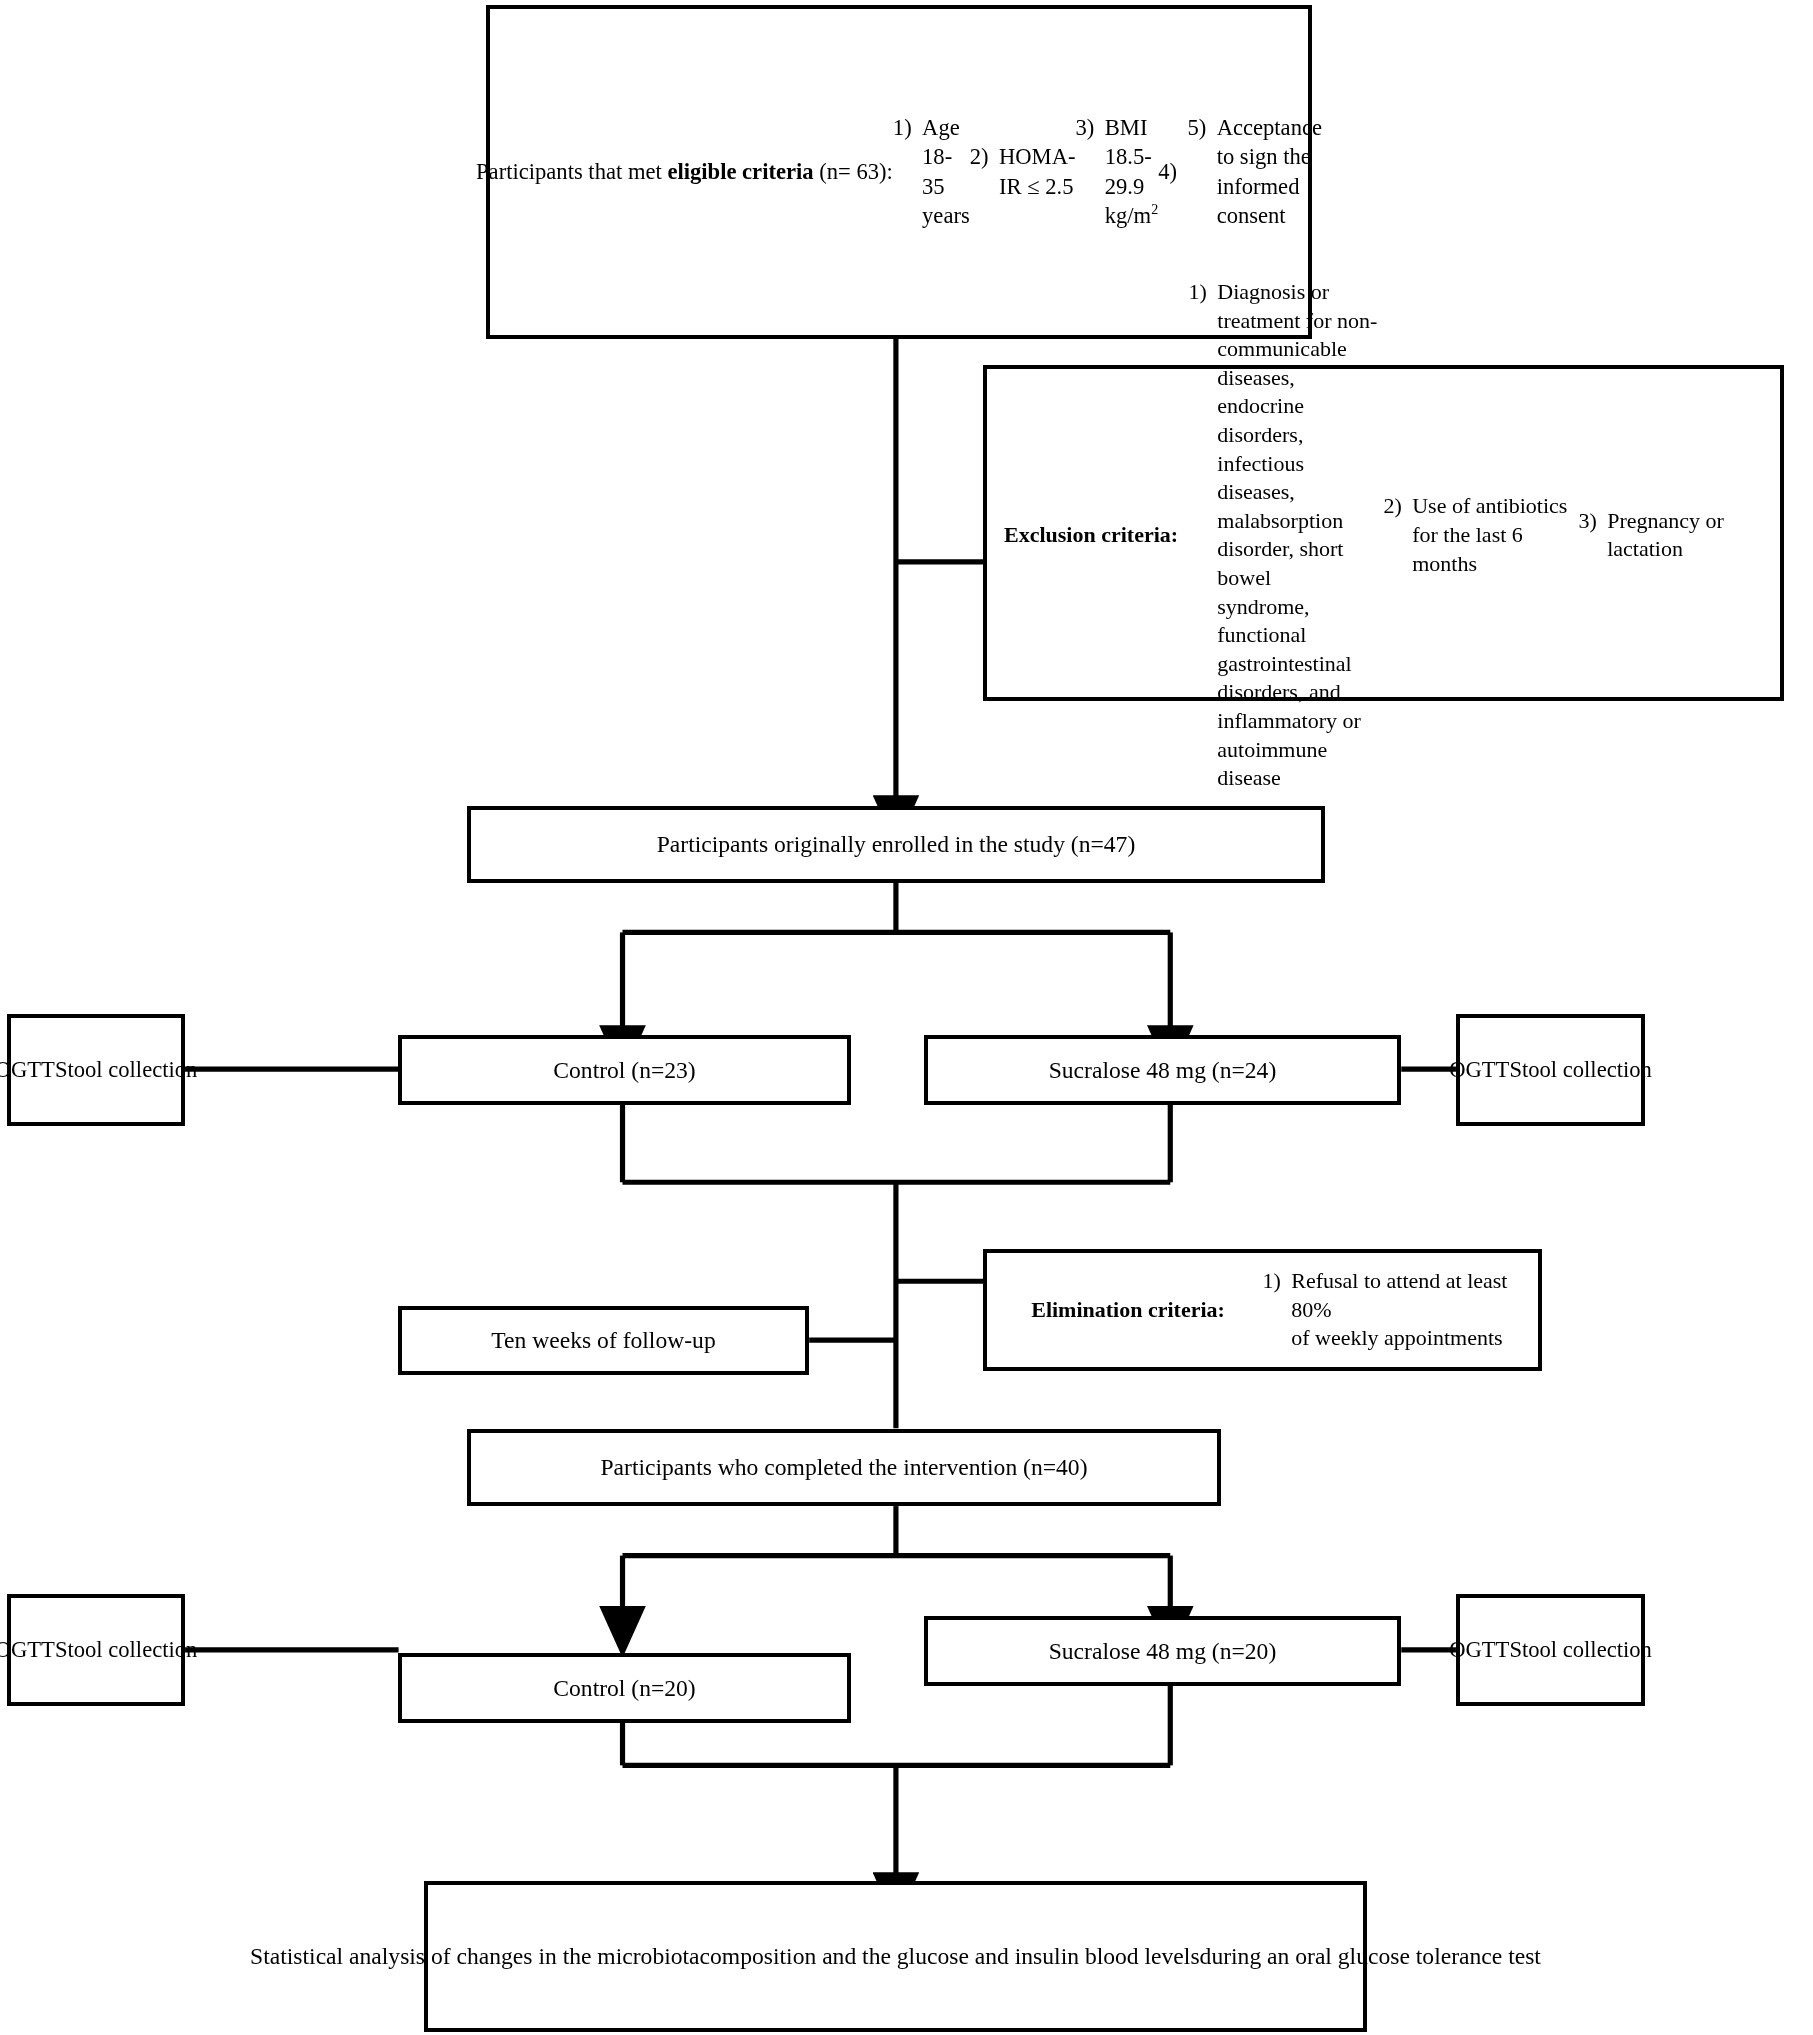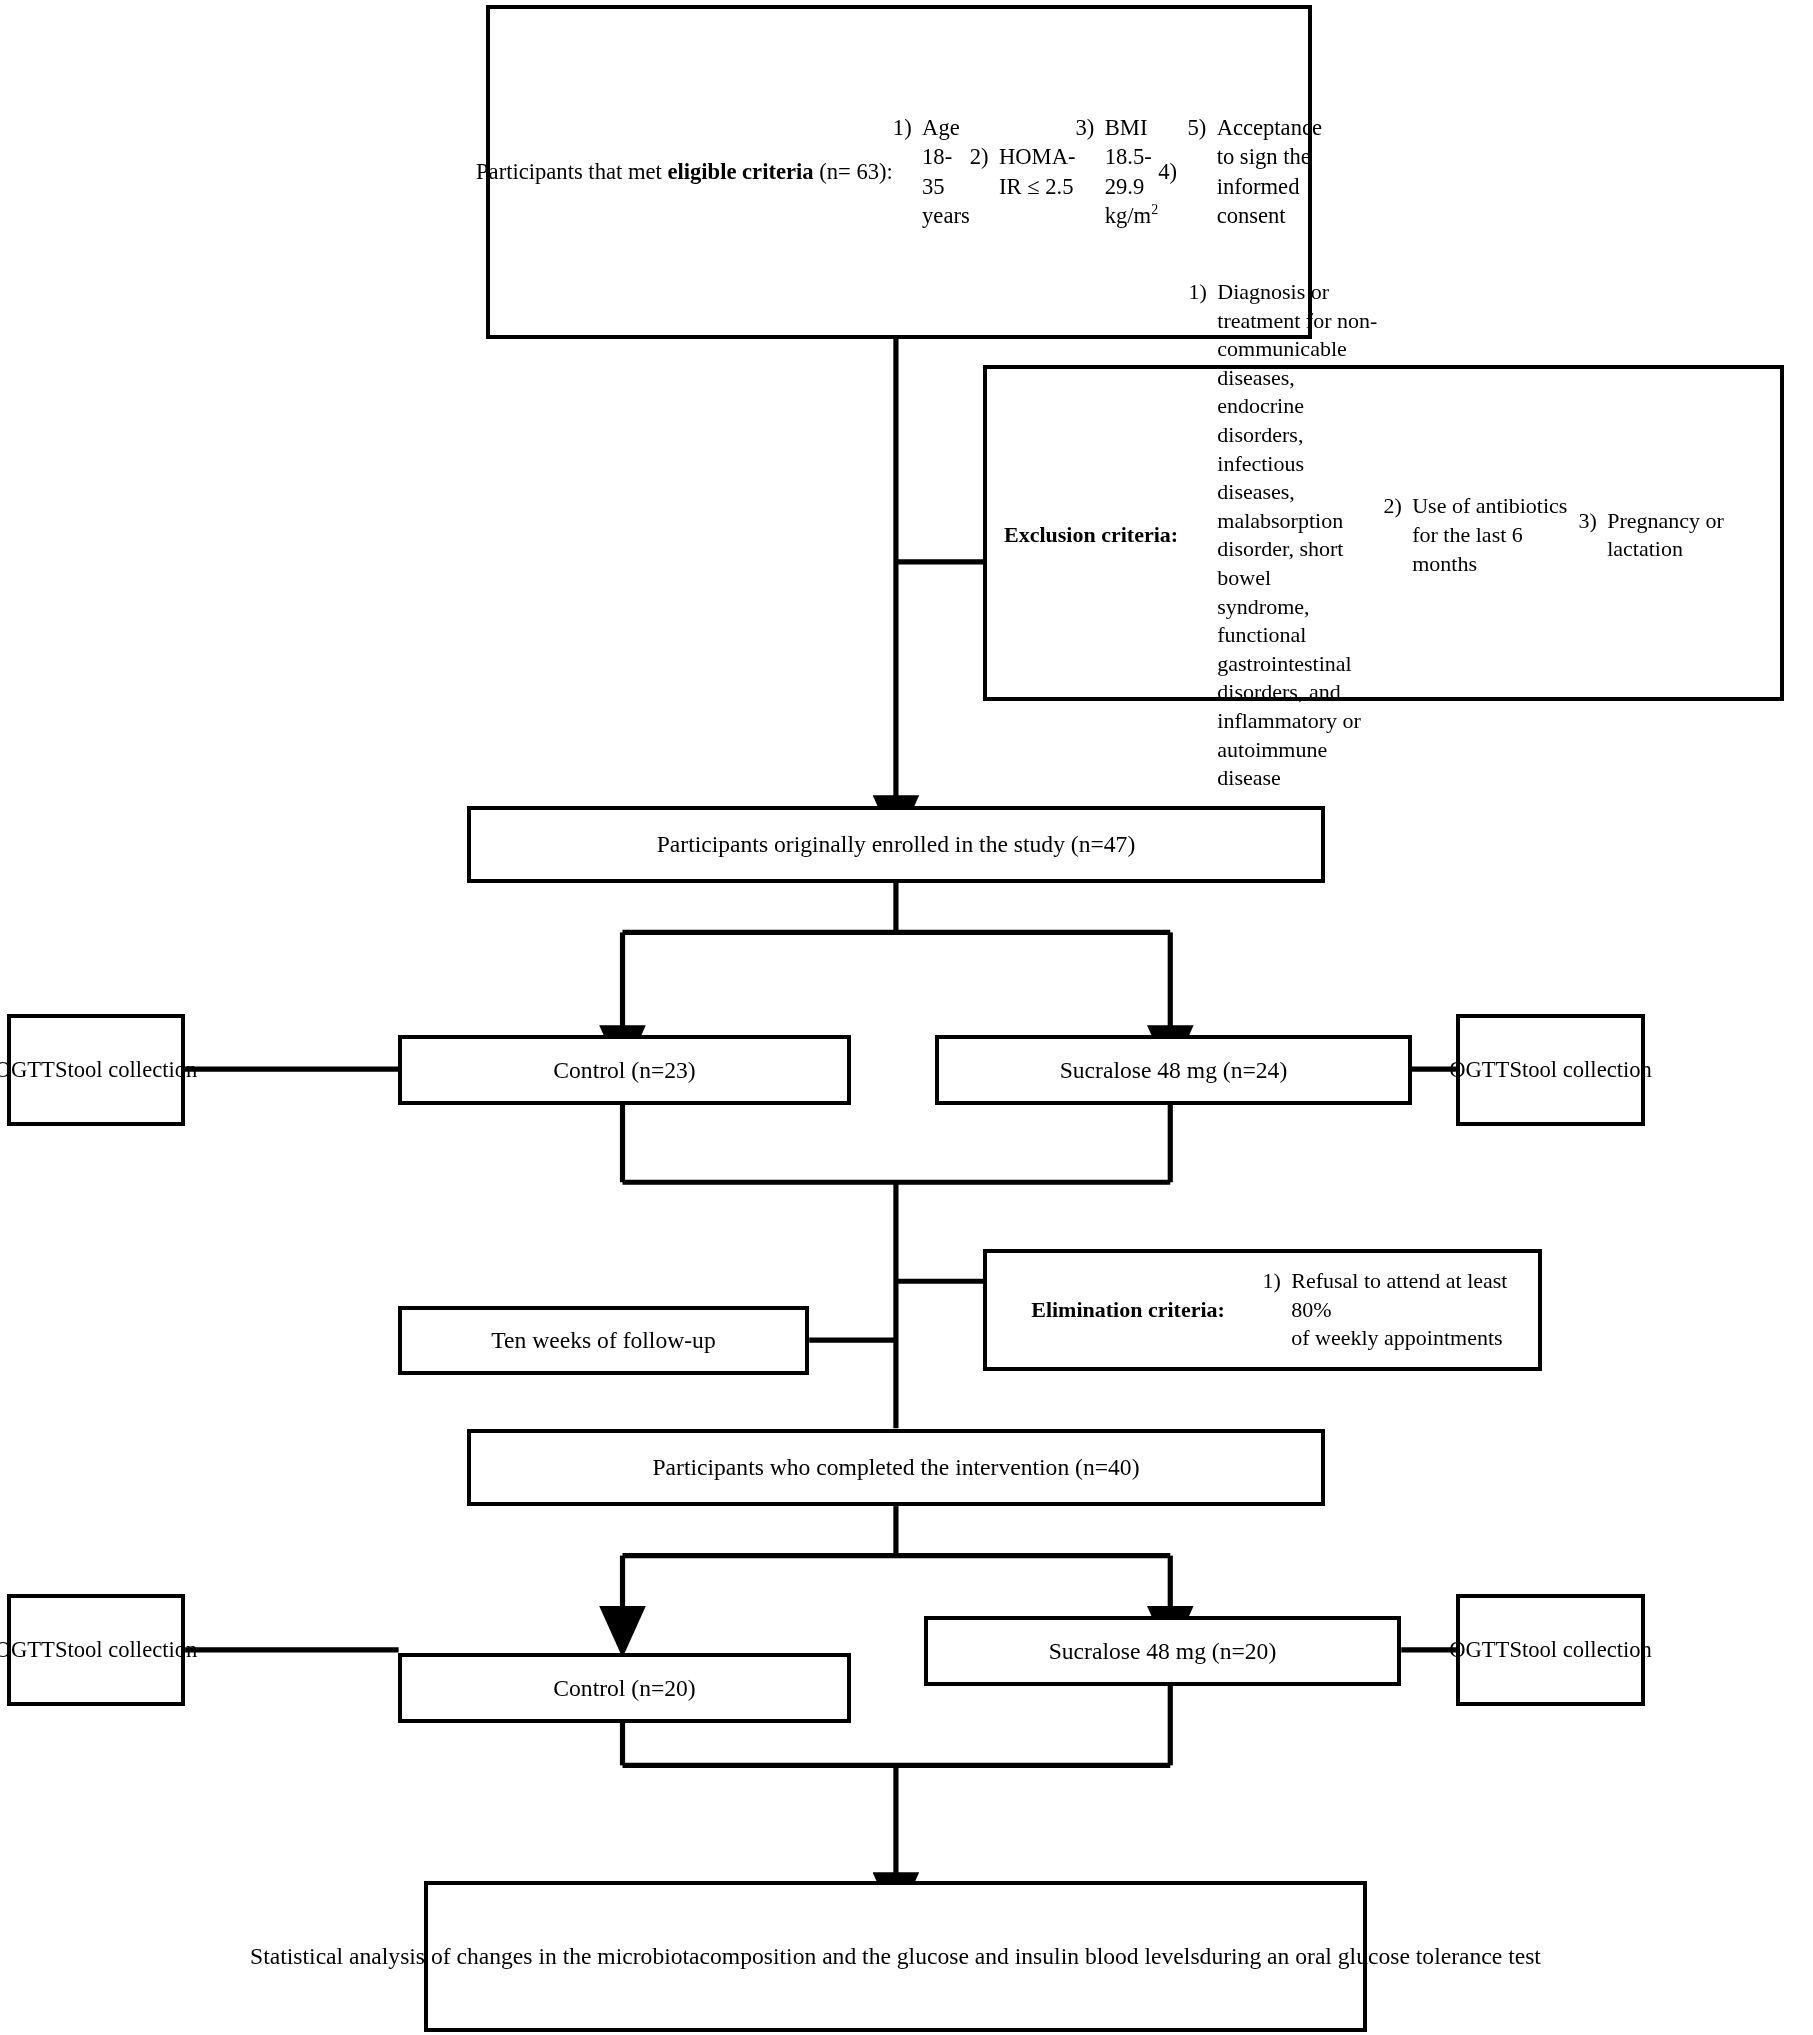--- a/index.html
+++ b/index.html
@@ -159,21 +159,21 @@
 
   <div class="node" style="left:7px; top:1014px; width:178px; height:112px; font-size:22.6px;">
     <span class="ln">OGTT</span>
     <span class="ln">Stool collection</span>
   </div>
 
   <div class="node" style="left:398px; top:1035px; width:453px; height:70px; font-size:23.6px;">
     <span class="ln">Control (n=23)</span>
   </div>
 
-  <div class="node" style="left:924px; top:1035px; width:477px; height:70px; font-size:23.6px;margin-left:11px;">
+  <div class="node" style="left:924px; top:1035px; width:477px; height:70px; font-size:23.6px;">
     <span class="ln">Sucralose 48 mg (n=24)</span>
   </div>
 
   <div class="node" style="left:1456px; top:1014px; width:189px; height:112px; font-size:22.6px;">
     <span class="ln">OGTT</span>
     <span class="ln">Stool collection</span>
   </div>
 
   <div class="node" style="left:983px; top:1249px; width:559px; height:122px; font-size:22px;">
     <span class="ln bold">Elimination criteria:</span>
@@ -183,21 +183,21 @@
         <span class="hang">Refusal to attend at least 80%</span>
         <span class="hang">of weekly appointments</span>
       </span>
     </span>
   </div>
 
   <div class="node" style="left:398px; top:1306px; width:411px; height:69px; font-size:23.6px;">
     <span class="ln">Ten weeks of follow-up</span>
   </div>
 
-  <div class="node" style="left:467px; top:1429px; width:858px; height:77px; font-size:23.6px;justify-content:flex-end;">
+  <div class="node" style="left:467px; top:1429px; width:754px; height:77px; font-size:23.6px;justify-content:flex-end;">
     <span class="ln">Participants who completed the intervention (n=40)</span>
   </div>
 
   <div class="node" style="left:7px; top:1594px; width:178px; height:112px; font-size:22.6px;">
     <span class="ln">OGTT</span>
     <span class="ln">Stool collection</span>
   </div>
 
   <div class="node" style="left:398px; top:1616px; width:453px; height:70px; font-size:23.6px;margin-top:37px;">
     <span class="ln">Control (n=20)</span>

